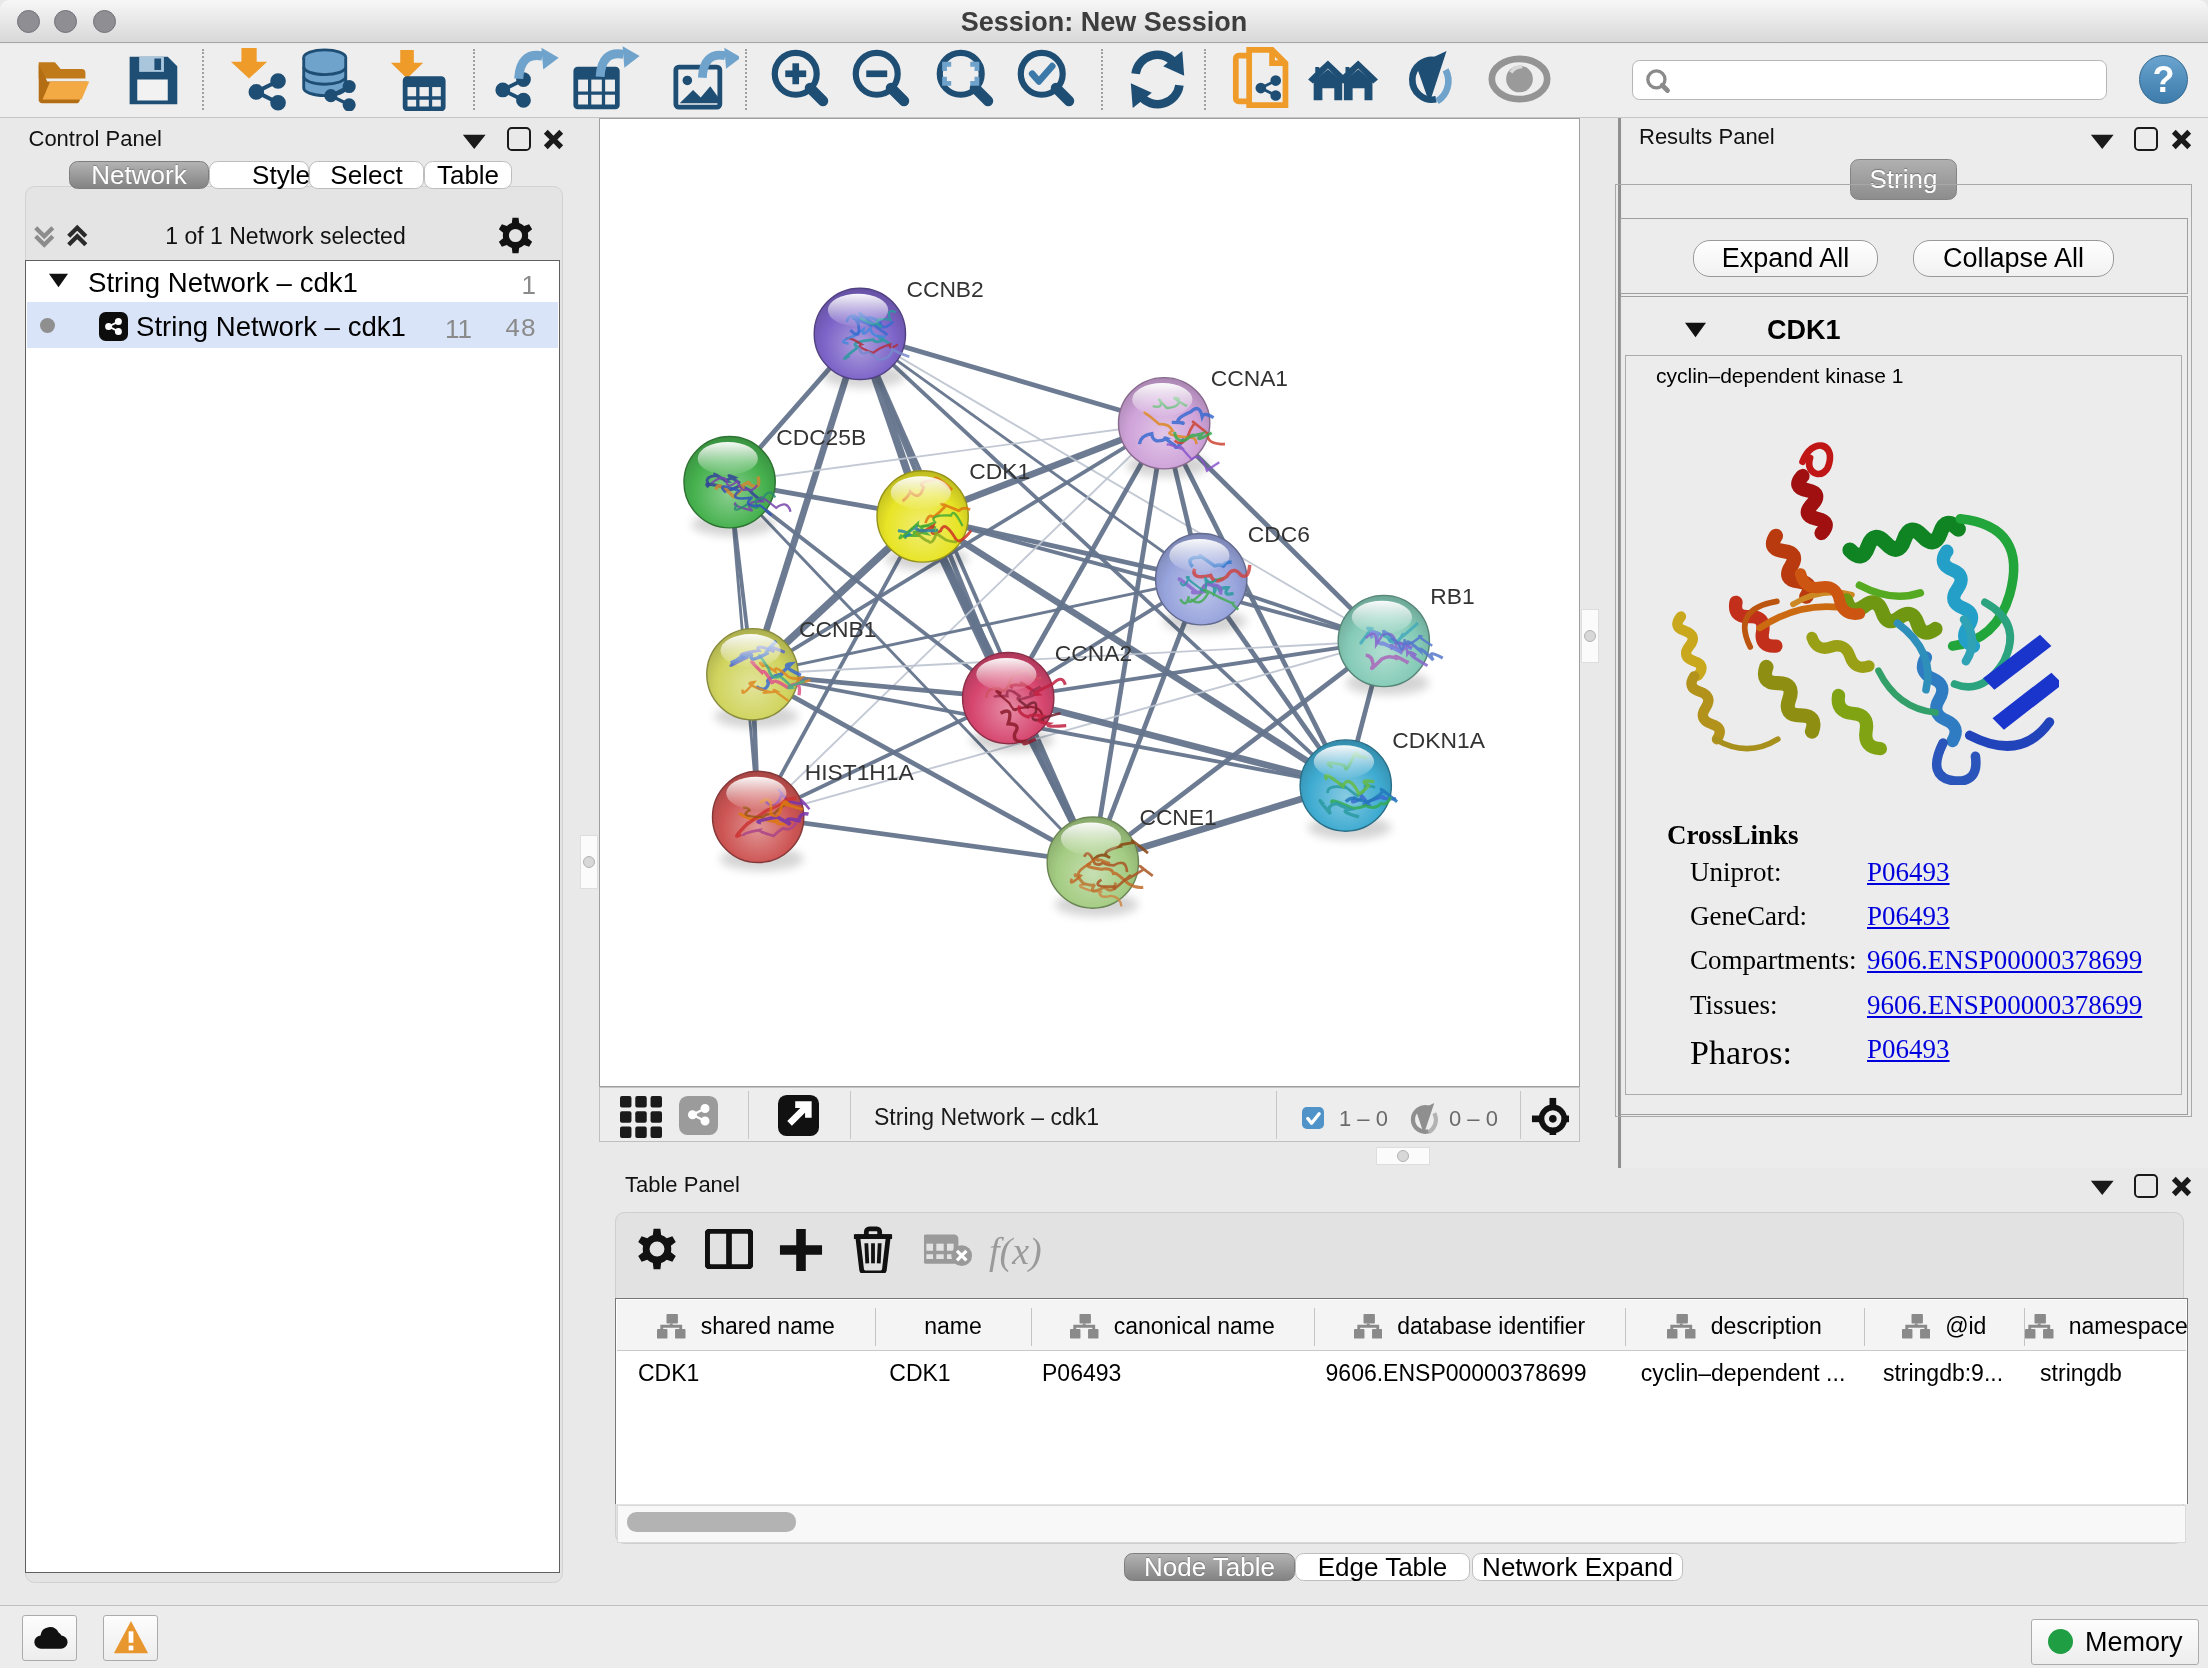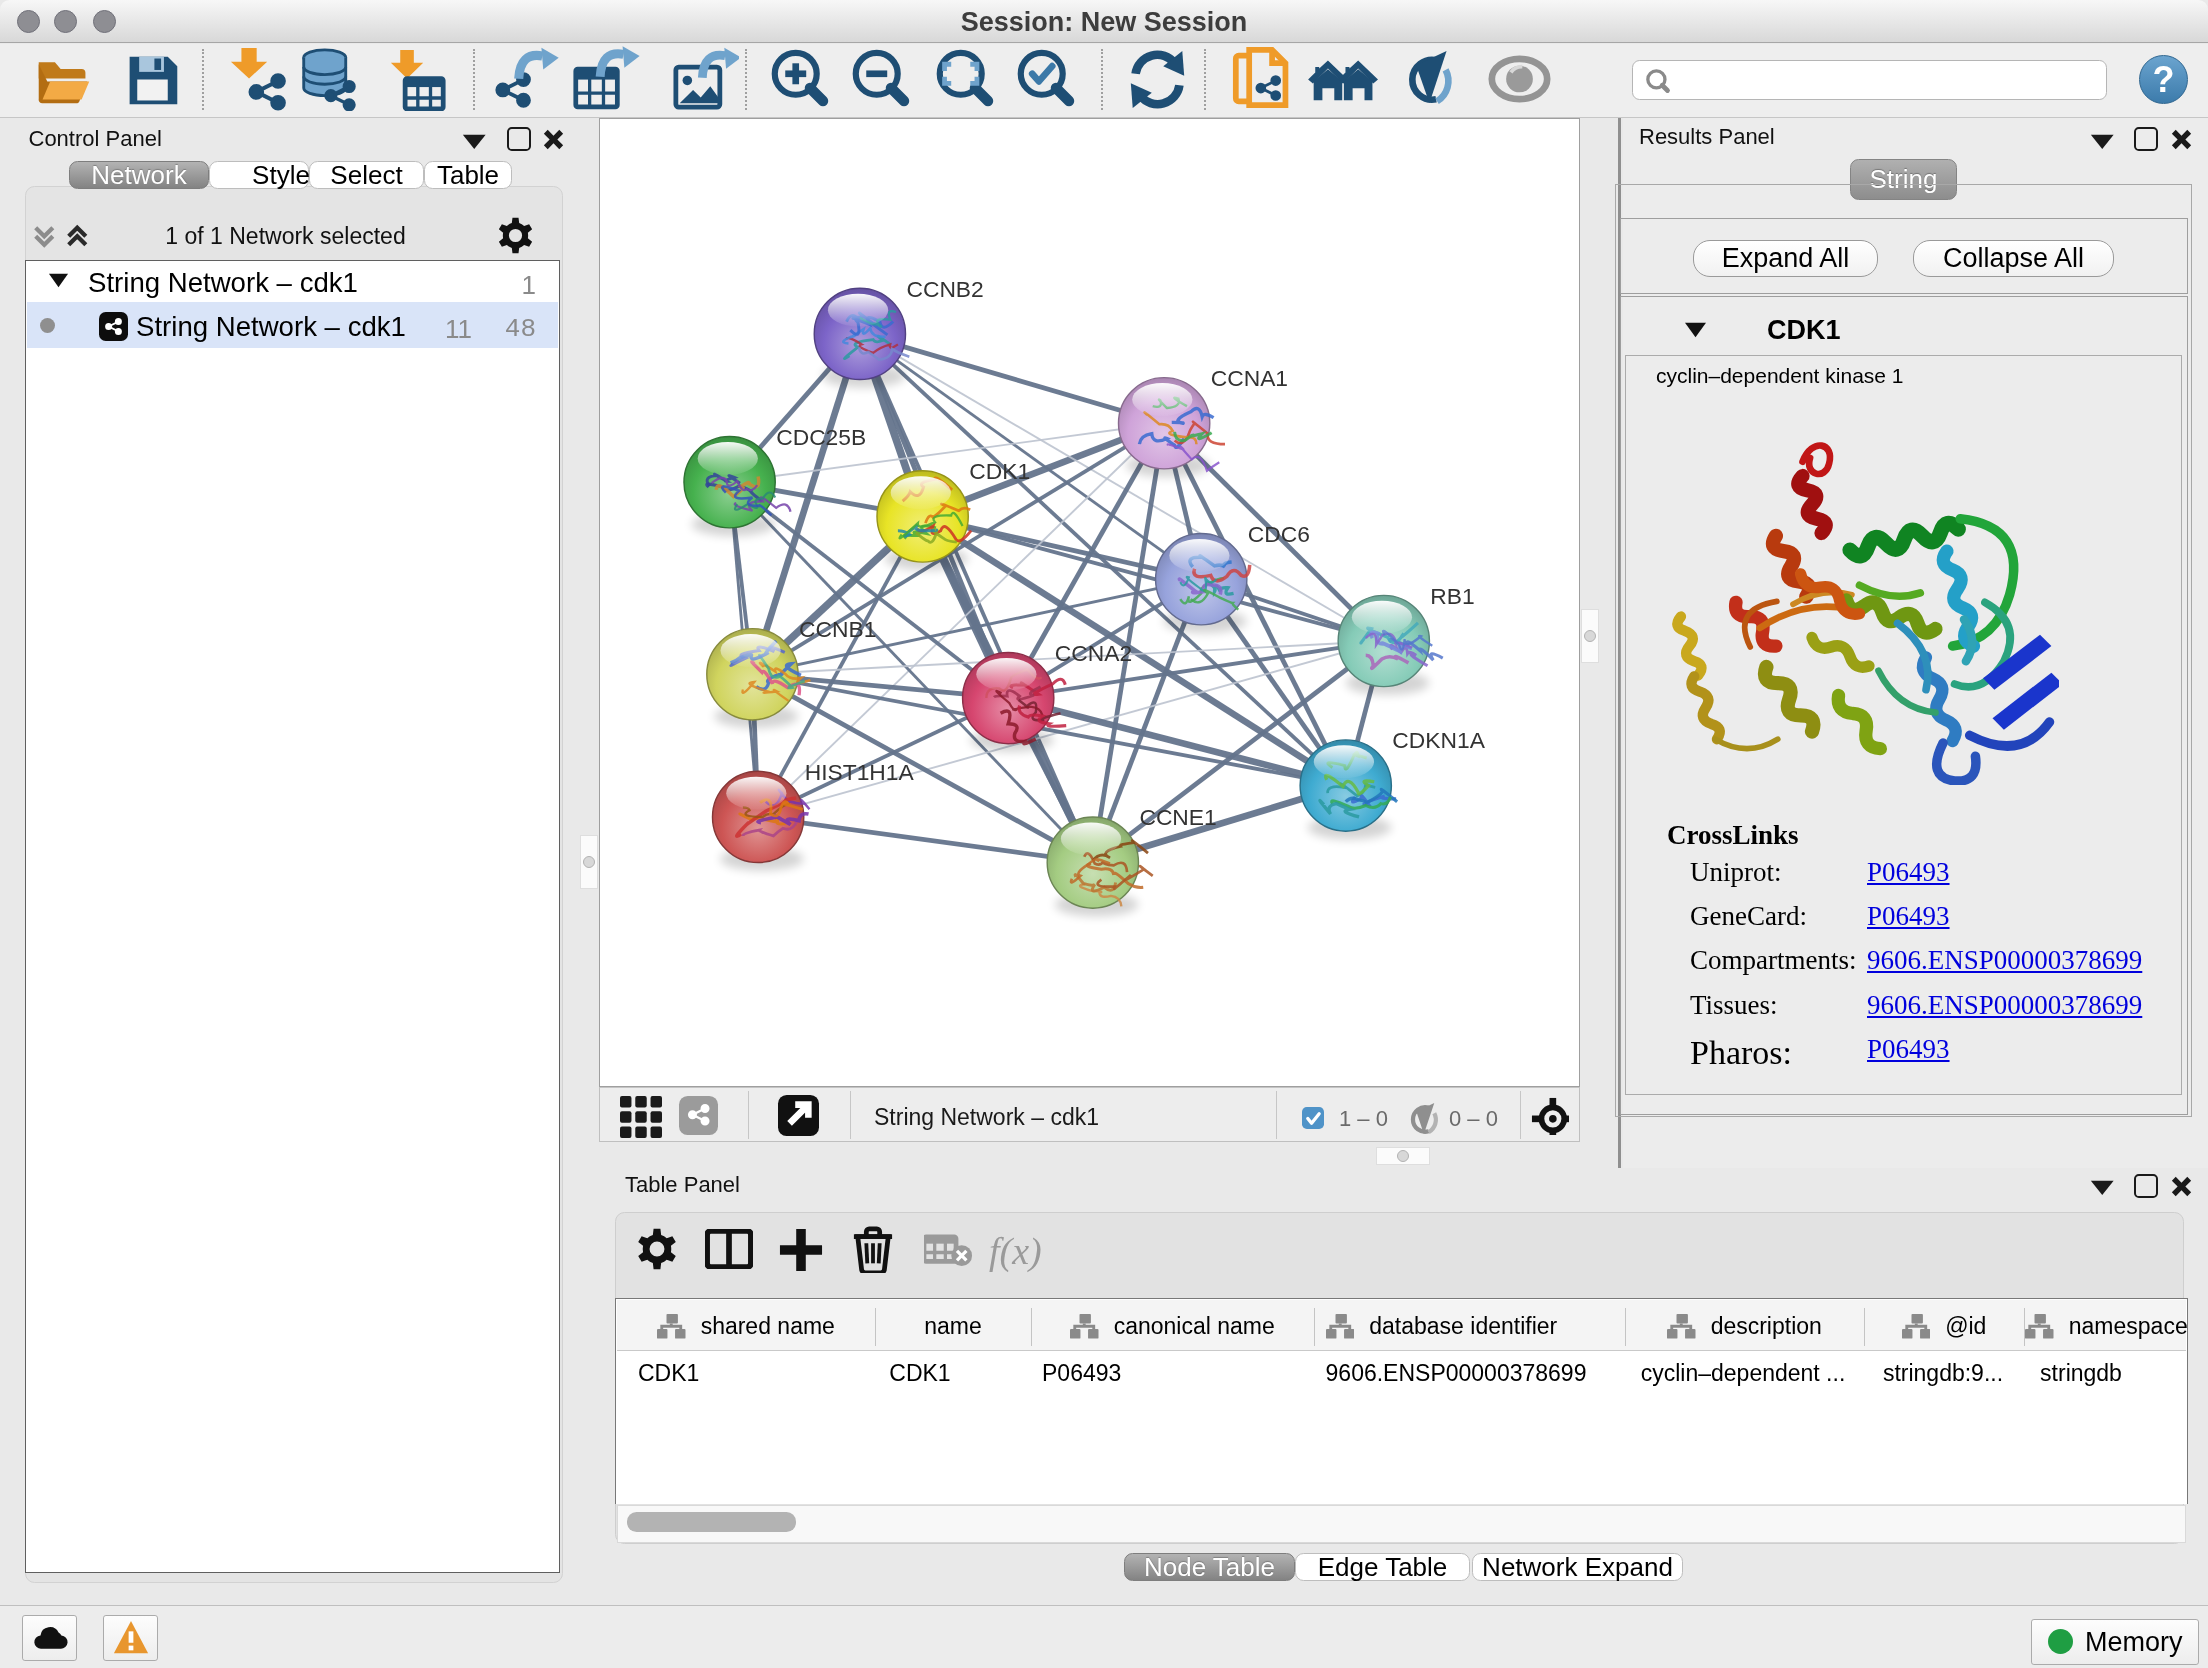--- a/index.html
+++ b/index.html
@@ -668,21 +668,21 @@
 <div class="abs hsep" style="left:1031px;top:1308px;"></div>
 <div class="abs hlabel" style="left:1031px;top:1302px;width:283px;justify-content:center;"><svg style="margin-right:15px;flex:none" width="28.5" height="28.5" viewBox="0 0 30 30">
       <g fill="#8a8a8a">
         <rect x="10" y="2" width="12" height="10" rx="1"></rect>
         <rect x="0" y="18" width="11" height="10" rx="1"></rect>
         <rect x="19" y="18" width="11" height="10" rx="1"></rect>
         <path d="M15 12 v4 M5 18 v-3 h20 v3" stroke="#8a8a8a" stroke-width="3" fill="none"></path>
       </g>
     </svg>canonical name</div>
 <div class="abs hsep" style="left:1314px;top:1308px;"></div>
-<div class="abs hlabel" style="left:1286px;top:1302px;width:311px;justify-content:center;"><svg style="margin-right:15px;flex:none" width="28.5" height="28.5" viewBox="0 0 30 30">
+<div class="abs hlabel" style="left:1314px;top:1302px;width:311px;justify-content:center;"><svg style="margin-right:15px;flex:none" width="28.5" height="28.5" viewBox="0 0 30 30">
       <g fill="#8a8a8a">
         <rect x="10" y="2" width="12" height="10" rx="1"></rect>
         <rect x="0" y="18" width="11" height="10" rx="1"></rect>
         <rect x="19" y="18" width="11" height="10" rx="1"></rect>
         <path d="M15 12 v4 M5 18 v-3 h20 v3" stroke="#8a8a8a" stroke-width="3" fill="none"></path>
       </g>
     </svg>database identifier</div>
 <div class="abs hsep" style="left:1625px;top:1308px;"></div>
 <div class="abs hlabel" style="left:1625px;top:1302px;width:239px;justify-content:center;"><svg style="margin-right:15px;flex:none" width="28.5" height="28.5" viewBox="0 0 30 30">
       <g fill="#8a8a8a">

